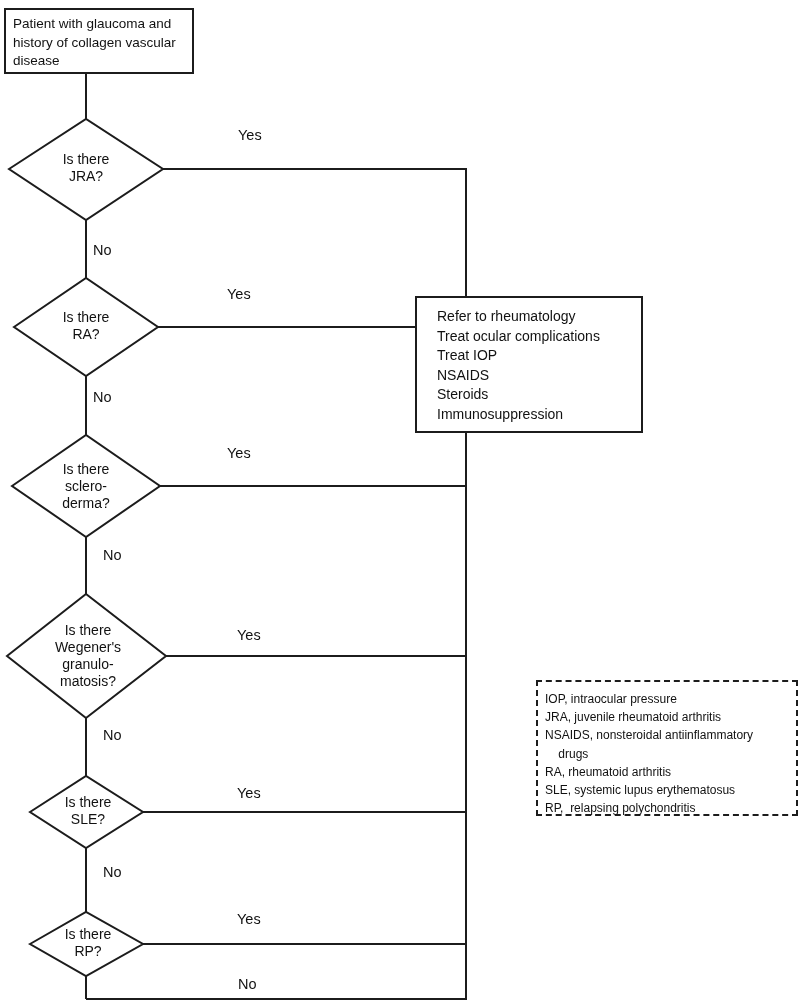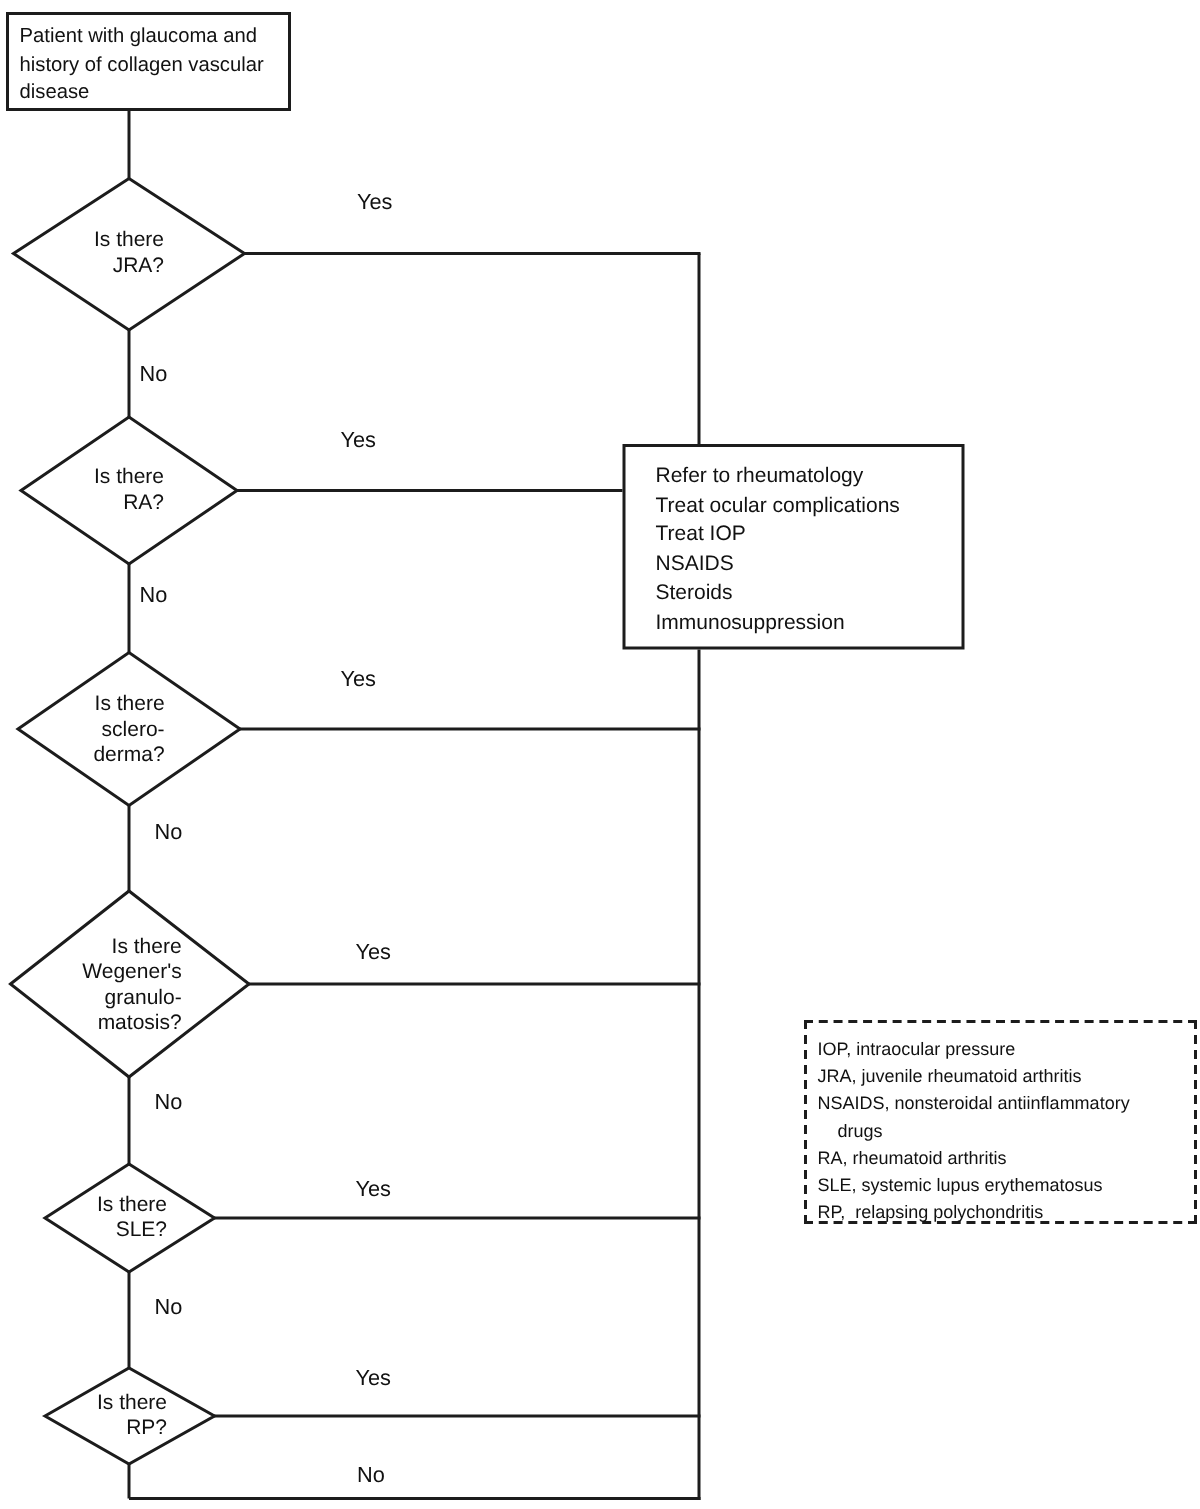--- a/index.html
+++ b/index.html
@@ -46,21 +46,21 @@
     width: 262px; height: 136px;
     border: 2px dashed #1c1c1c;
     padding: 8px 0 0 7px;
     font-size: 12px;
     line-height: 18.2px;
   }
   .diamond-label {
     position: absolute;
     z-index: 3;
     transform: translate(-50%, -50%);
-    text-align: right;
+    text-align: center;
     white-space: pre;
     font-size: 14px;
     line-height: 17px;
   }
   .branch-label {
     position: absolute;
     z-index: 3;
     font-size: 14.5px;
     line-height: 15px;
   }

